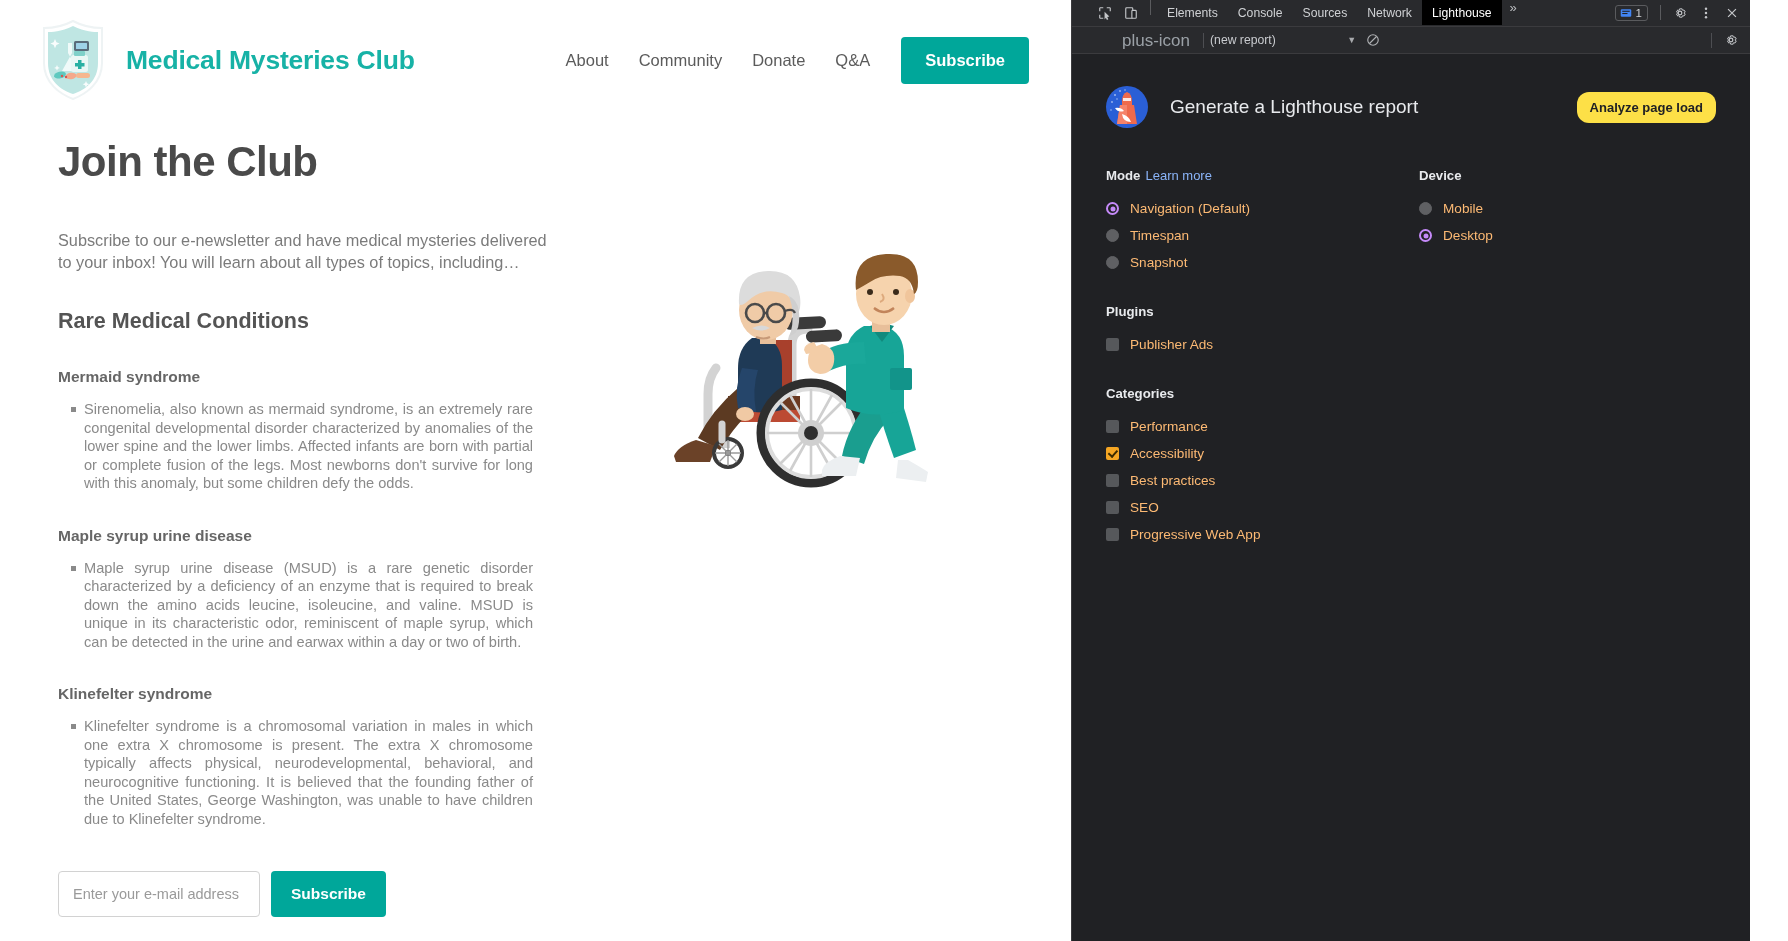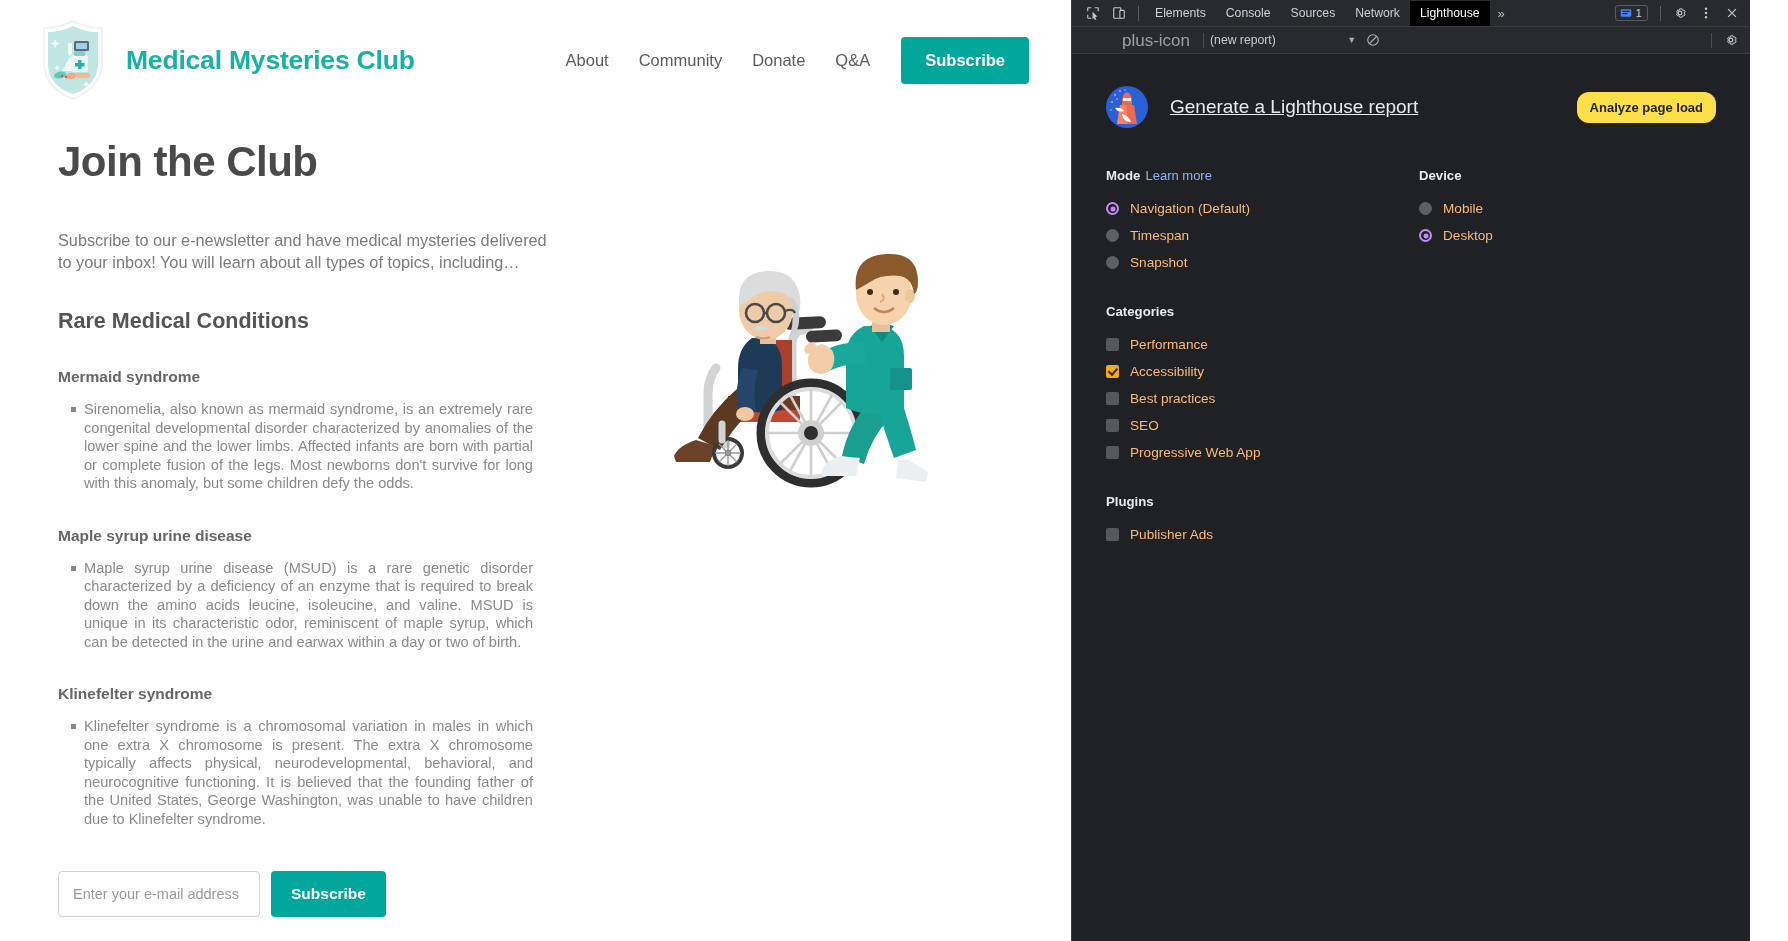--- a/index.html
+++ b/index.html
@@ -146,23 +146,23 @@
     width: 679px; height: 941px;
     background: #202124;
     color: #e8eaed;
     font-family: "Liberation Sans", sans-serif;
     display: flex; flex-direction: column;
     border-left: 1px solid #3b3b3e;
   }
   .dt-tabbar {
     height: 27px;
     background: #292a2d;
-    display: flex; align-items: center;
+    display: flex; align-items: flex-start;
     border-bottom: 1px solid #3b3b3e;
-    padding-left: 8px;
+    padding-left: 20px;
     font-size: 12px;
     flex: 0 0 27px;
   }
   .dt-icon-btn {
     width: 26px; height: 25px;
     display: flex; align-items: center; justify-content: center;
     cursor: pointer;
   }
   .dt-sep { width: 1px; height: 15px; background: #5a5b5e; margin: 0 6px; }
   .dt-tab {
@@ -198,21 +198,21 @@
     min-width: 148px; color: #c9cbcf;
     font-size: 12.2px; cursor: pointer;
   }
   .dt-caret { margin-left: auto; font-size: 9px; color: #a8aaad; padding-right: 2px;}
   .dt-clear { padding: 0 8px; cursor: pointer; display: flex; align-items: center;}
   .dt-subbar-right { margin-left: auto; display: flex; align-items: center; }
 
   .lh-body { flex: 1; padding: 32px 34px 0 34px; overflow: hidden; }
   .lh-head { display: flex; align-items: center; margin-bottom: 40px; }
   .lh-logo { width: 42px; height: 42px; flex: 0 0 42px; margin-right: 22px; }
-  .lh-title { font-size: 19px; color: #e8eaed; font-weight: normal; text-decoration: underline; }
+  .lh-title { font-size: 19px; color: #e8eaed; font-weight: normal; }
   .lh-analyze {
     margin-left: auto;
     background: #fde047;
     color: #202124;
     border: none;
     border-radius: 12px;
     font-size: 13px;
     font-weight: bold;
     padding: 8px 13px;
     cursor: pointer;
@@ -560,20 +560,30 @@
           </div>
           <div class="lh-row">
             <span class="radio sel"></span>
             <span>Desktop</span>
           </div>
         </div>
       </div>
 
       <div class="lh-group">
         <div class="lh-grouphead">
+          <span>Plugins</span>
+        </div>
+        <div class="lh-row">
+          <span class="checkbox"></span>
+          <span>Publisher Ads</span>
+        </div>
+      </div>
+
+      <div class="lh-group">
+        <div class="lh-grouphead">
           <span>Categories</span>
         </div>
         <div class="lh-row">
           <span class="checkbox"></span>
           <span>Performance</span>
         </div>
         <div class="lh-row">
           <span class="checkbox checked"></span>
           <span>Accessibility</span>
         </div>
@@ -583,26 +593,16 @@
         </div>
         <div class="lh-row">
           <span class="checkbox"></span>
           <span>SEO</span>
         </div>
         <div class="lh-row">
           <span class="checkbox"></span>
           <span>Progressive Web App</span>
         </div>
       </div>
-
-      <div class="lh-group">
-        <div class="lh-grouphead">
-          <span>Plugins</span>
-        </div>
-        <div class="lh-row">
-          <span class="checkbox"></span>
-          <span>Publisher Ads</span>
-        </div>
-      </div>
     </div>
   </div>
 
 </div>
 
 </body></html>

